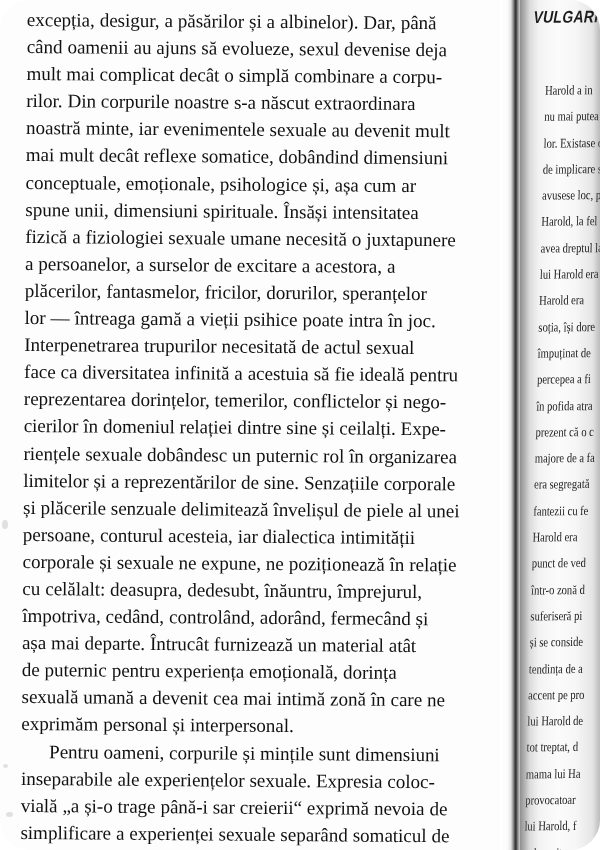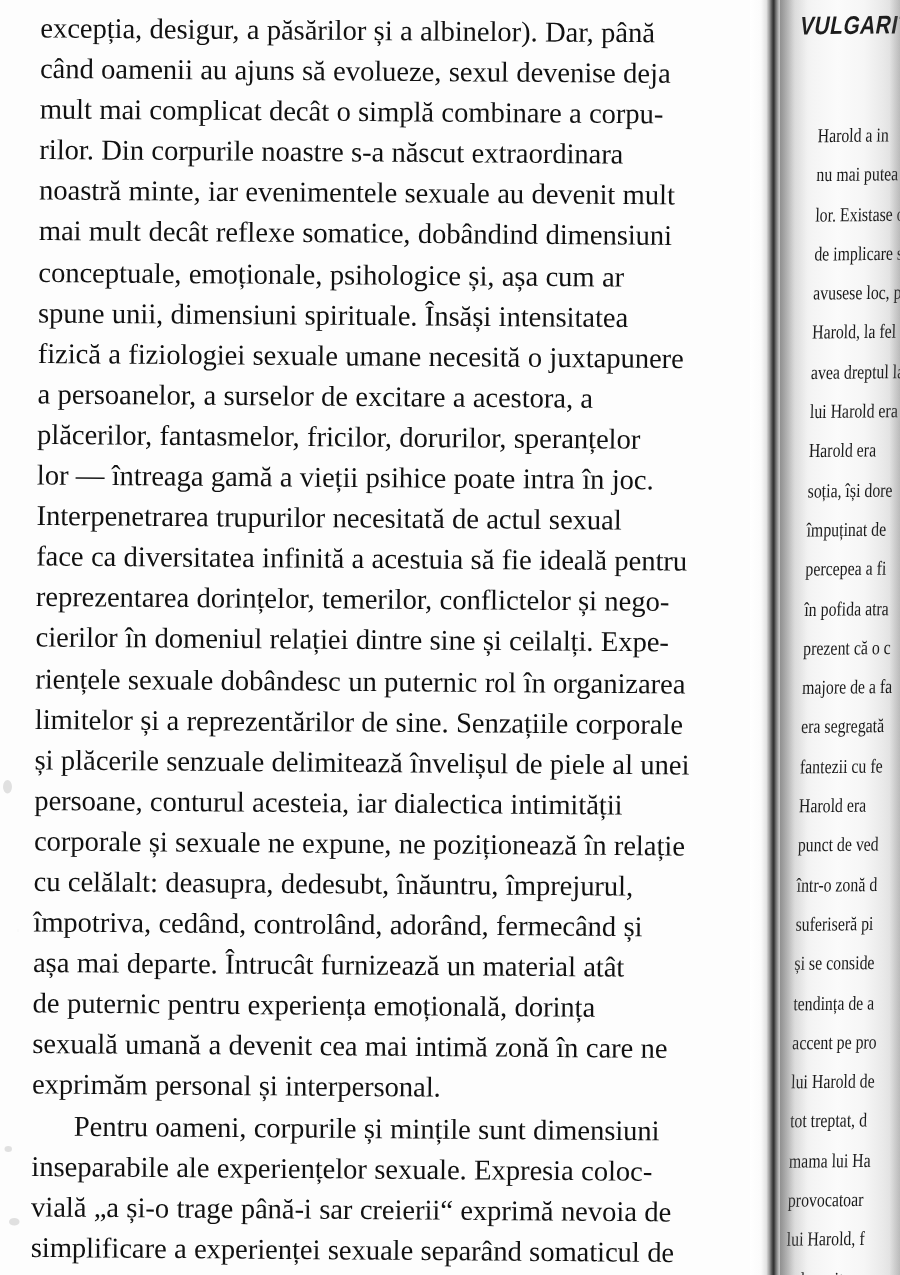--- a/index.html
+++ b/index.html
@@ -7,20 +7,21 @@
     padding: 0;
     background: #ffffff;
   }
   #page {
     position: relative;
     width: 600px;
     height: 850px;
     overflow: hidden;
     background: #ffffff;
     font-family: "Liberation Serif", "DejaVu Serif", serif;
+    border-radius: 30px;
   }
 
   
   #left-page {
     position: absolute;
     left: 0; top: 0;
     width: 512px;
     height: 850px;
     background: #fdfdfd;
     overflow: hidden;

